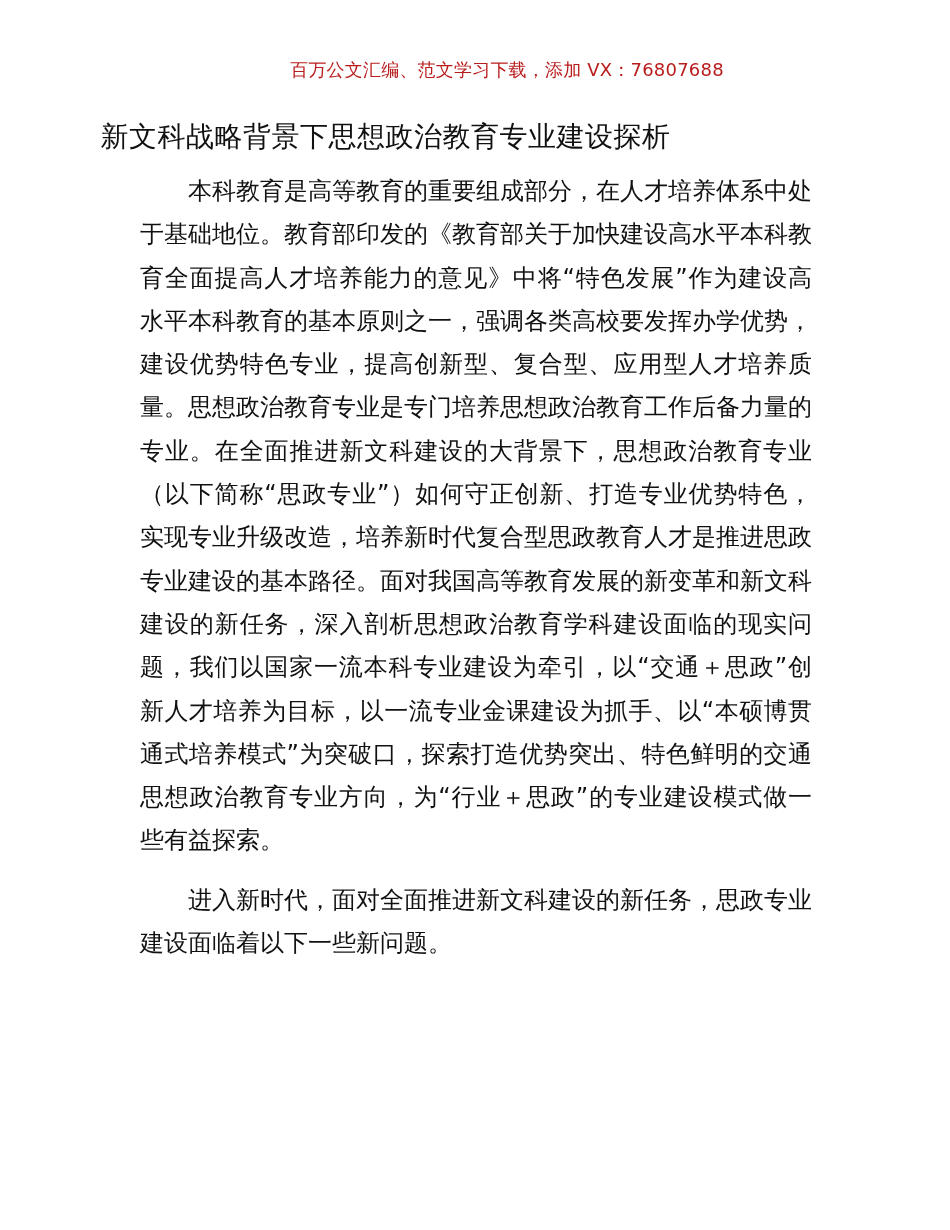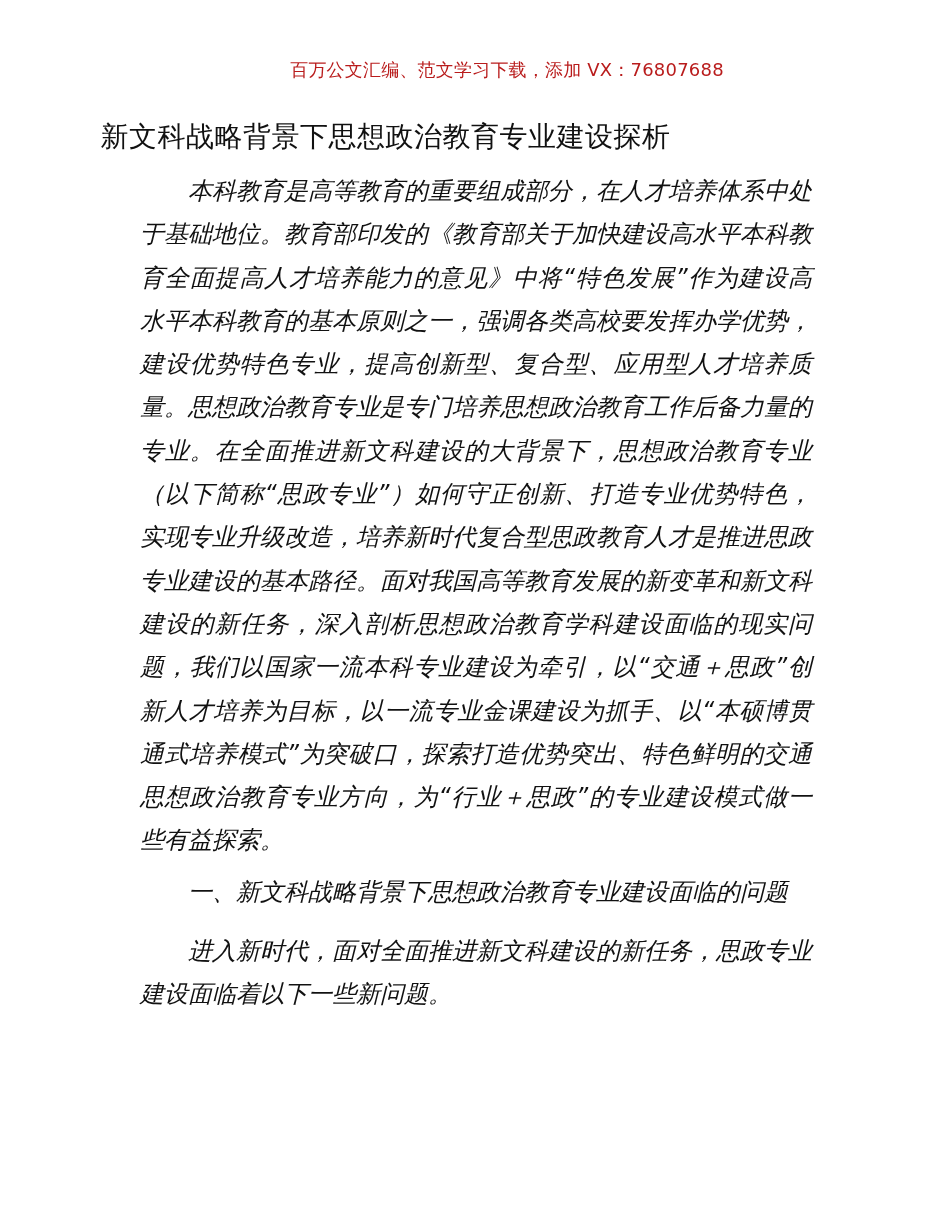--- a/index.html
+++ b/index.html
@@ -4,28 +4,27 @@
 <style>
   html, body { margin: 0; padding: 0; background: #ffffff; }
   body { width: 950px; height: 1230px; position: relative; overflow: hidden;
          font-family: "DejaVu Sans", "Liberation Sans", sans-serif; color: #111; }
   .header-note { position: absolute; top: 56px; left: 0; width: 950px; text-align: center;
                  color: #b91c1c; font-size: 18px; line-height: 28px; letter-spacing: 0.2px; padding-left: 32px; }
   .doc-title { position: absolute; top: 115px; left: 0; width: 771px; text-align: center;
                font-size: 28px; line-height: 44px; color: #111; letter-spacing: 0.5px; }
   .body-text { position: absolute; top: 170px; left: 140px; width: 672px; }
   .para { margin: 0; font-size: 24px; line-height: 43.3px; text-indent: 48px;
-          text-align: justify; text-align-last: left; letter-spacing: 0; font-style: italic; }
+          text-align: justify; text-align-last: left; letter-spacing: 0; }
   .para.heading { margin-top: 8px; }
   .para.gap { margin-top: 16px; }
 </style>
 </head>
 <body>
 
 <div class="header-note">百万公文汇编、范文学习下载，添加 VX：76807688</div>
 
 <div class="doc-title">新文科战略背景下思想政治教育专业建设探析</div>
 
 <div class="body-text">
   <p class="para">本科教育是高等教育的重要组成部分，在人才培养体系中处于基础地位。教育部印发的《教育部关于加快建设高水平本科教育全面提高人才培养能力的意见》中将“特色发展”作为建设高水平本科教育的基本原则之一，强调各类高校要发挥办学优势，建设优势特色专业，提高创新型、复合型、应用型人才培养质量。思想政治教育专业是专门培养思想政治教育工作后备力量的专业。在全面推进新文科建设的大背景下，思想政治教育专业（以下简称“思政专业”）如何守正创新、打造专业优势特色，实现专业升级改造，培养新时代复合型思政教育人才是推进思政专业建设的基本路径。面对我国高等教育发展的新变革和新文科建设的新任务，深入剖析思想政治教育学科建设面临的现实问题，我们以国家一流本科专业建设为牵引，以“交通＋思政”创新人才培养为目标，以一流专业金课建设为抓手、以“本硕博贯通式培养模式”为突破口，探索打造优势突出、特色鲜明的交通思想政治教育专业方向，为“行业＋思政”的专业建设模式做一些有益探索。</p>
-  <p class="para heading">一、新文科战略背景下思想政治教育专业建设面临的问题</p>
   <p class="para gap">进入新时代，面对全面推进新文科建设的新任务，思政专业建设面临着以下一些新问题。</p>
 </div>
 
 </body></html>

